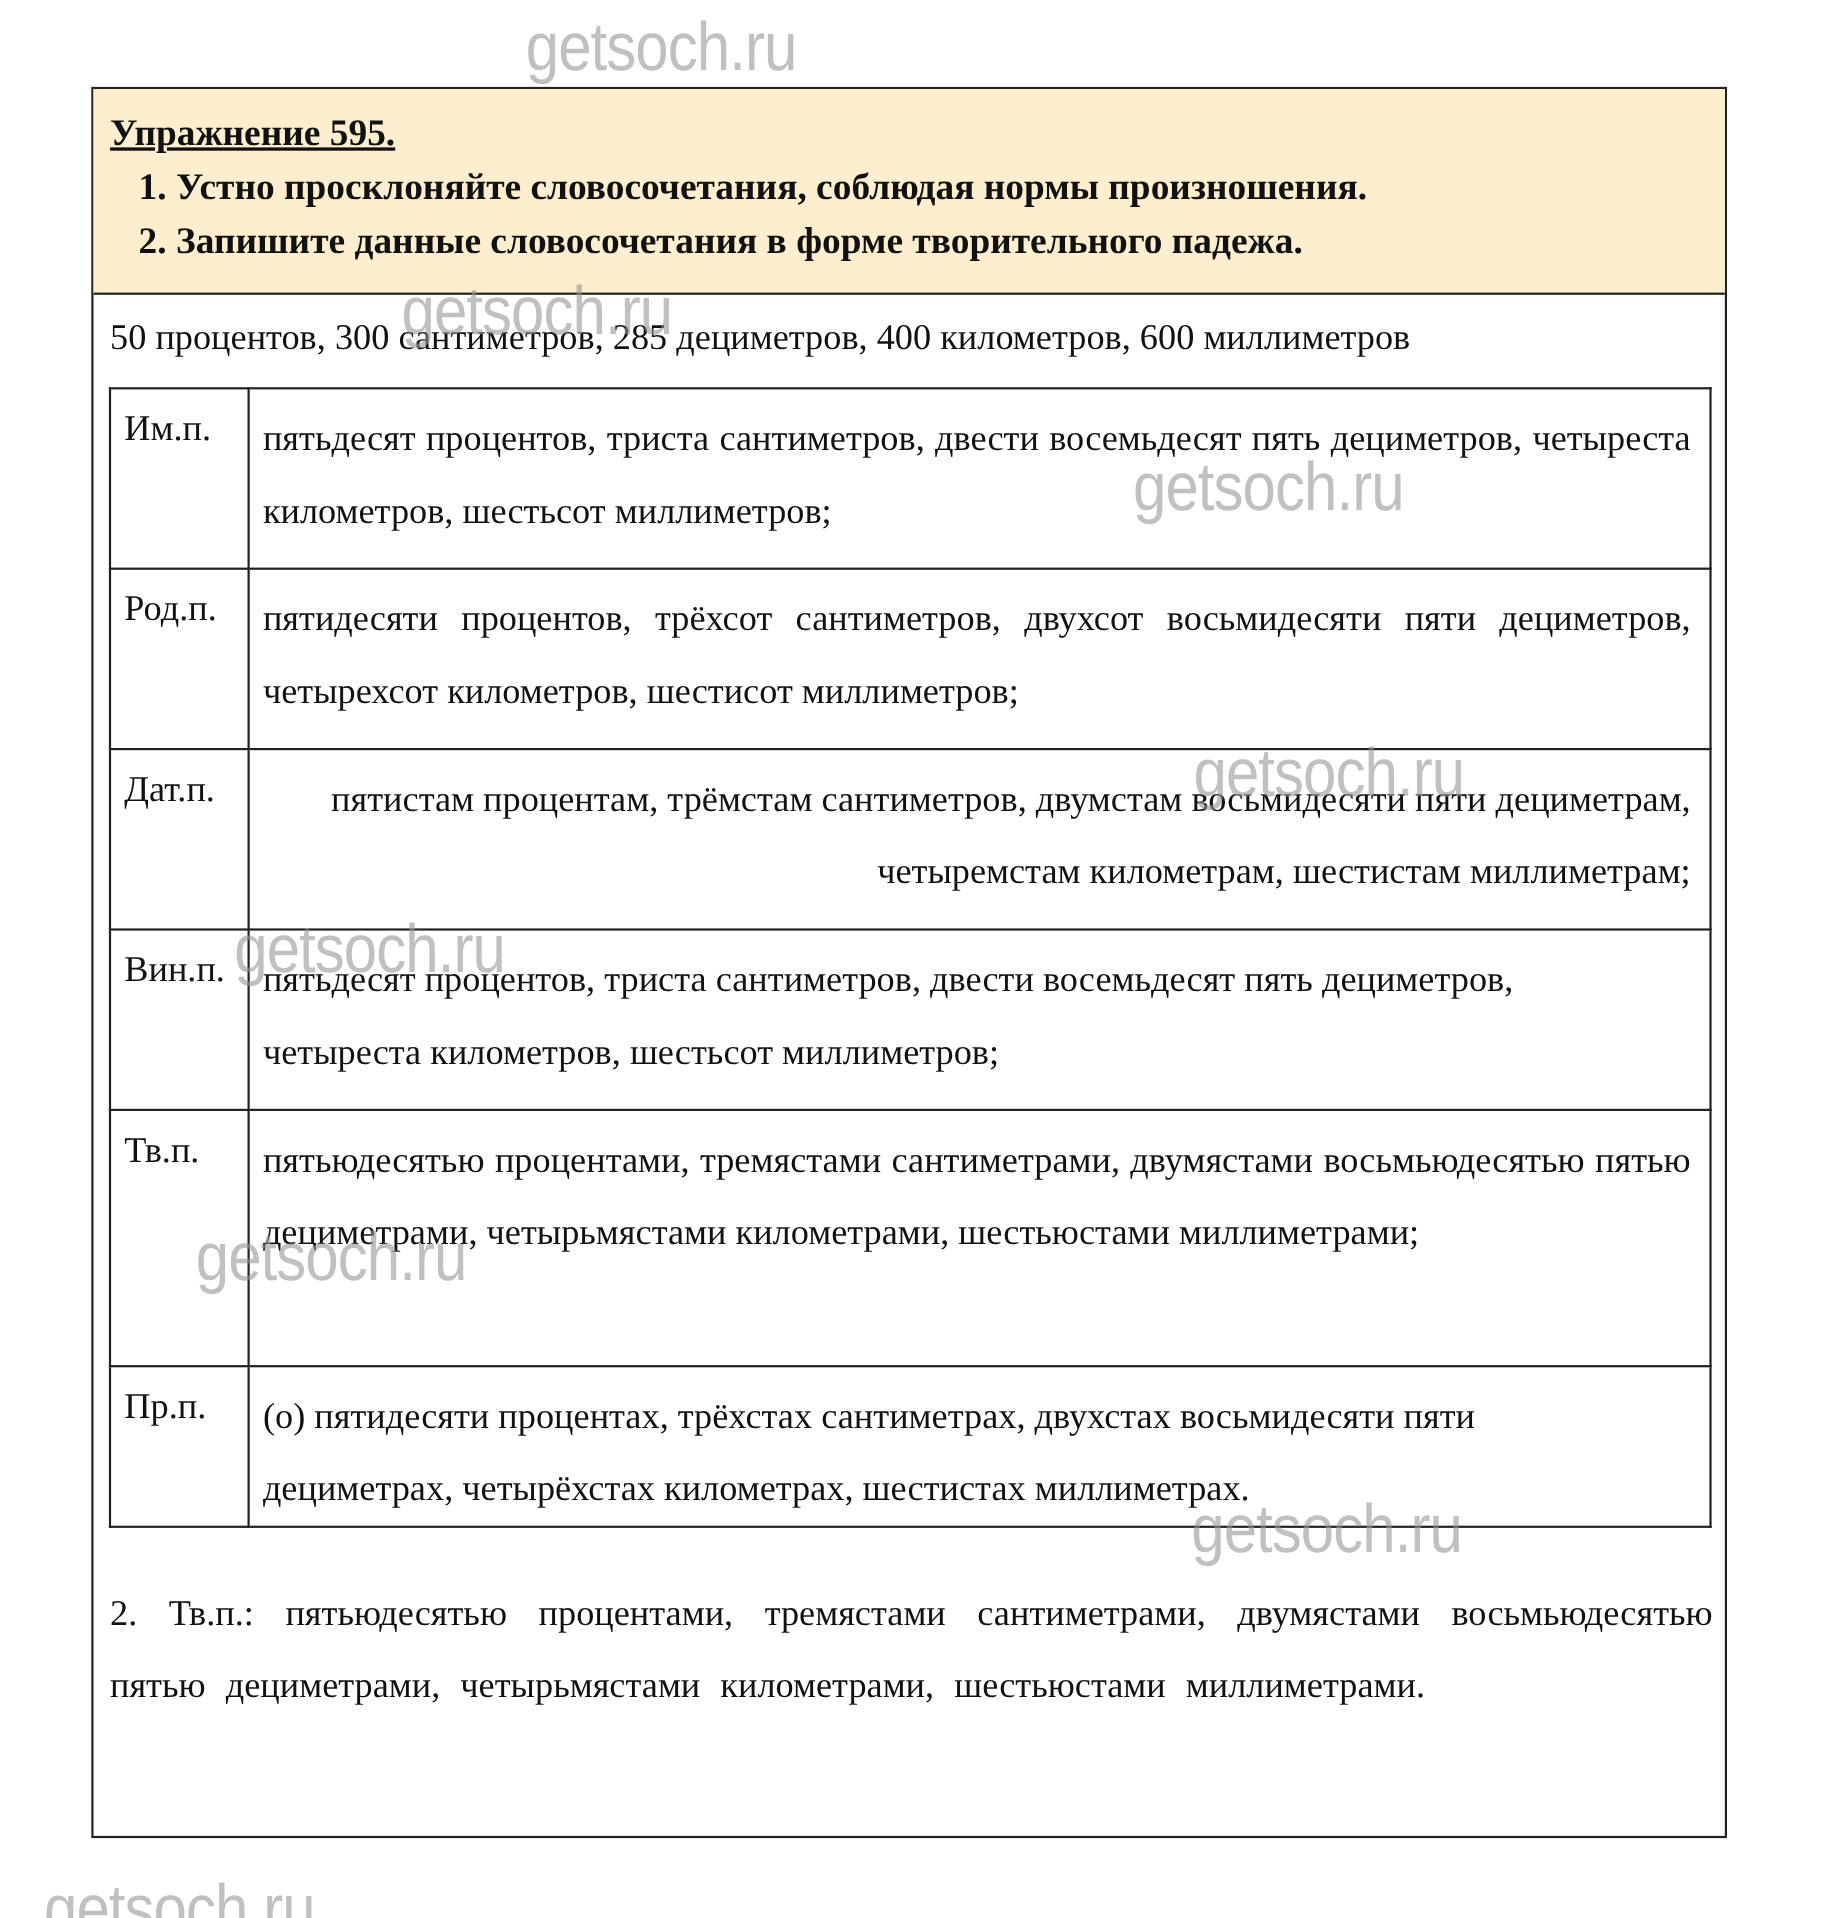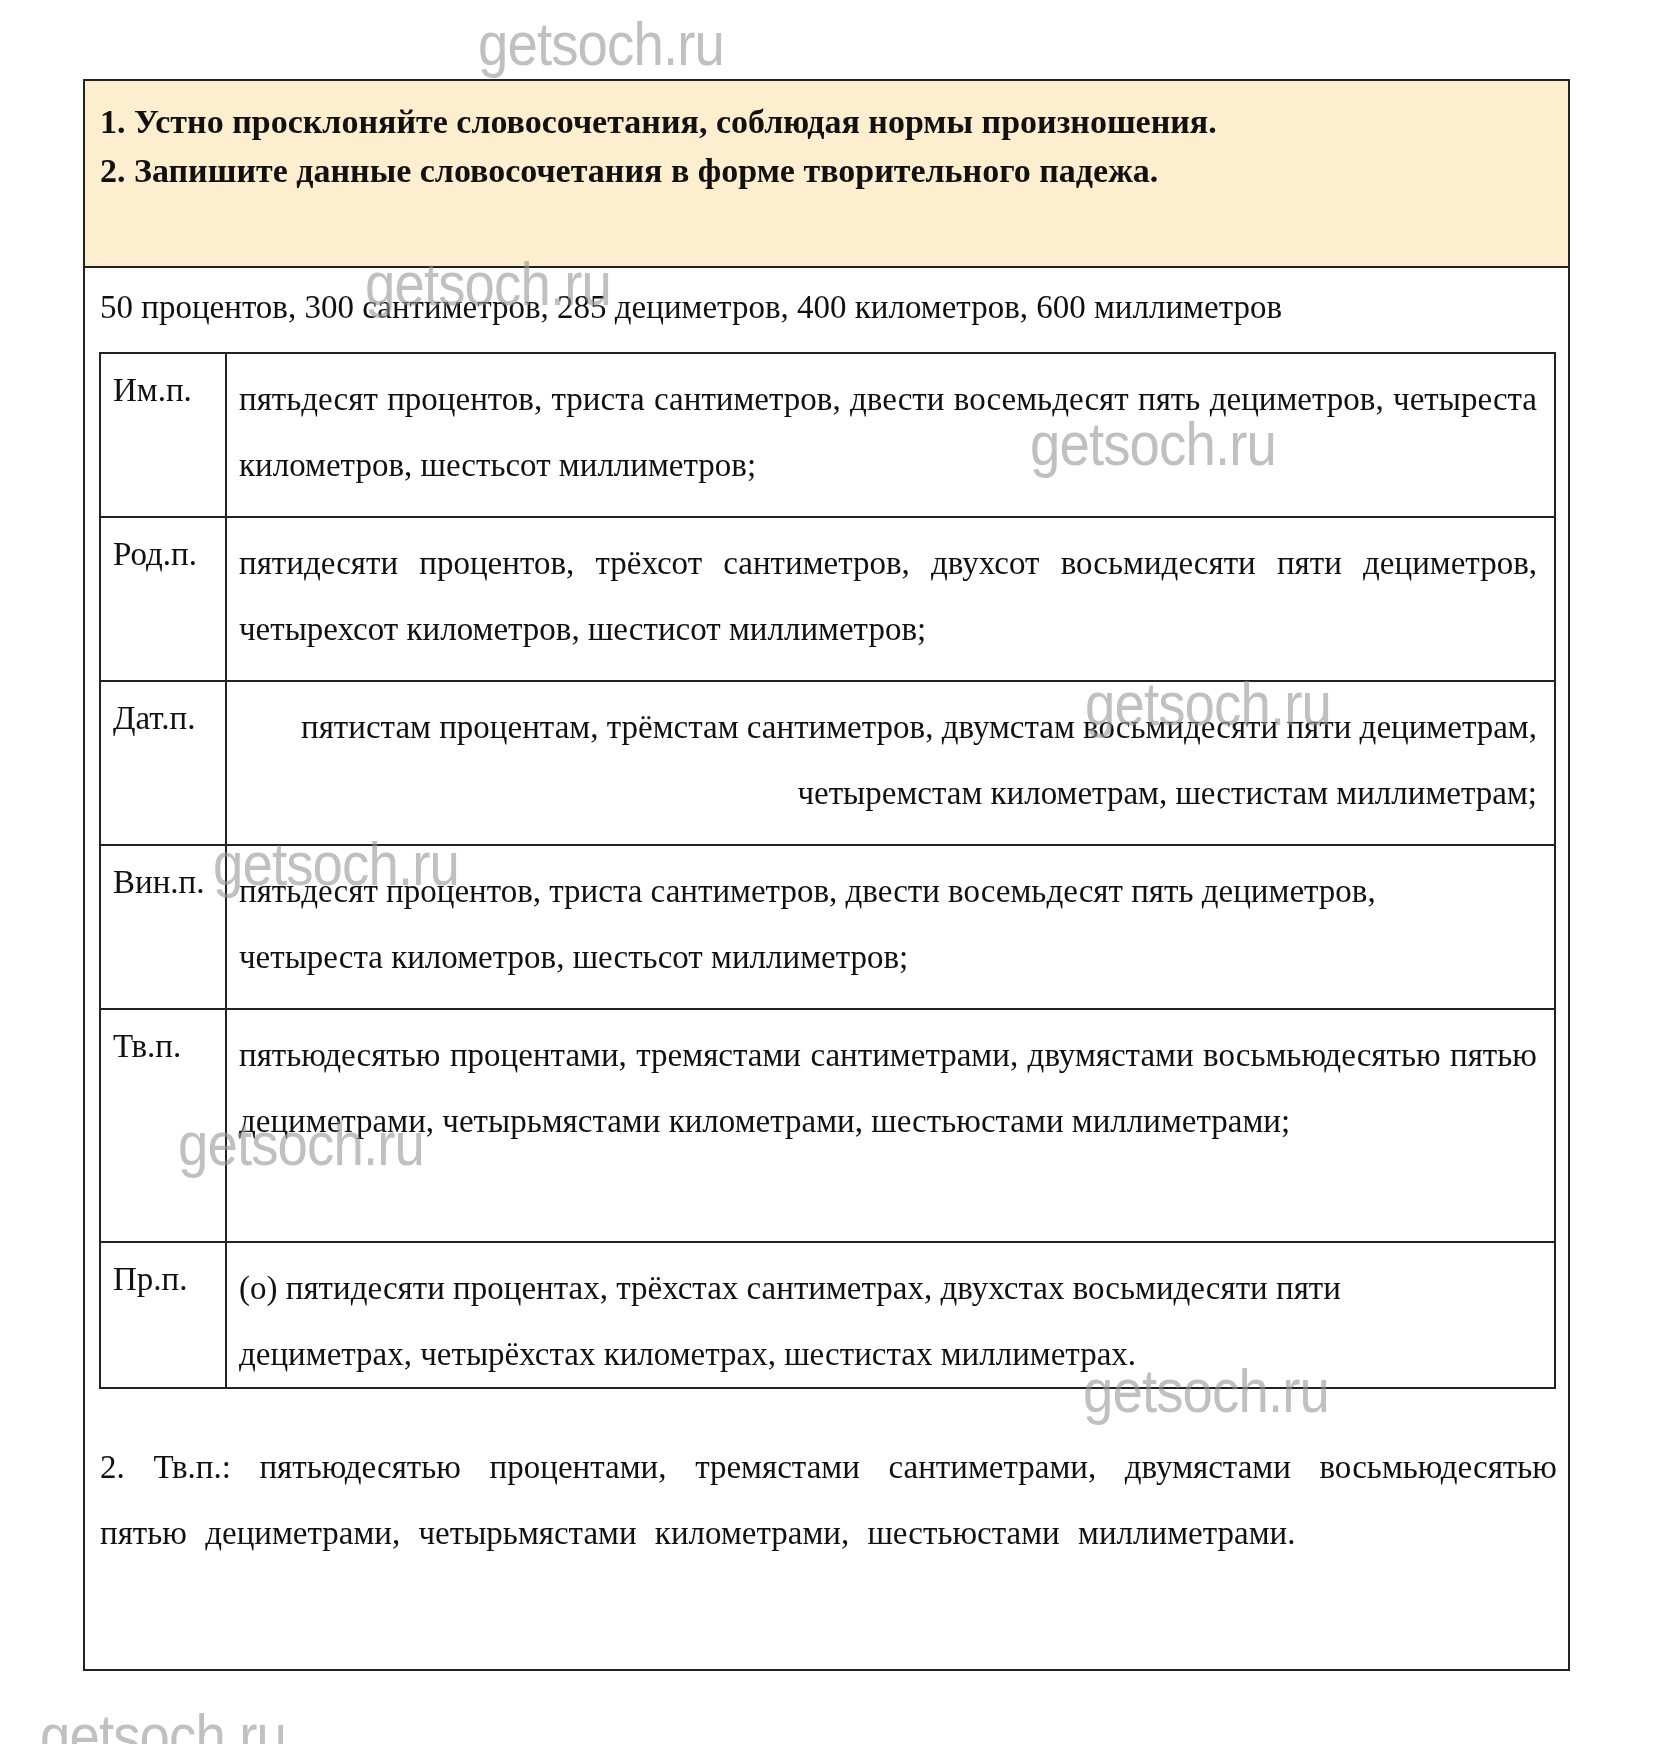--- a/index.html
+++ b/index.html
@@ -6,39 +6,40 @@
   body { width: 1656px; height: 1744px; position: relative; overflow: hidden;
          font-family: "Liberation Serif", "DejaVu Serif", serif; color: #111; }
   .wm { position: absolute; font-family: "Liberation Sans", "DejaVu Sans", sans-serif;
         color: rgba(150,150,150,0.6); font-size: 62px; letter-spacing: -1px; pointer-events: none;
         transform: scaleX(0.88); transform-origin: left top; z-index: 5; }
   .card { position: absolute; left: 83px; top: 79px; width: 1487px; height: 1592px;
           border: 2px solid #222; box-sizing: border-box; background: #fff; }
   .header { background: #fdeed0; border-bottom: 2px solid #222; height: 187px; box-sizing: border-box;
             padding: 16px 15px 0 15px; font-weight: bold; font-size: 34px; line-height: 49px; }
   .header .title { text-decoration: underline; display: block; }
-  .header .line { display: block; }
+  .header .line { display: block; margin-left: 26px; }
   .given { font-size: 33px; padding: 0 15px; height: 84px; line-height: 78px; }
   table { position: absolute; left: 14px; top: 271px; width: 1457px; border-collapse: collapse; font-size: 33px; }
   td { border: 2px solid #222; vertical-align: top; padding: 0; }
   td.case { width: 126px; padding: 16px 12px 12px 12px; line-height: 40px; }
   td.forms { padding: 12px 17px 0 12px; line-height: 66px; text-align: justify; margin-top: 20px; }
   tr.r0 td, tr.r1 td, tr.r2 td, tr.r3 td { height: 164px; box-sizing: border-box; }
   tr.r4 td { height: 233px; box-sizing: border-box; border-radius: 12px; }
   tr.r5 td { height: 138px; box-sizing: border-box; }
   .task2 { position: absolute; left: 15px; top: 1353px; width: 1457px; font-size: 33px; line-height: 66px;
            text-align: justify; word-spacing: 10px; }
 </style>
 </head>
 <body>
 
 <div class="wm" style="left:478px; top:8px;">getsoch.ru</div>
 
 <div class="card">
   <div class="header">
+    <span class="title">Упражнение 595.</span>
     <span class="line">1. Устно просклоняйте словосочетания, соблюдая нормы произношения.</span>
     <span class="line">2. Запишите данные словосочетания в форме творительного падежа.</span>
   </div>
   <div class="given">50 процентов, 300 сантиметров, 285 дециметров, 400 километров, 600 миллиметров</div>
 
   <table>
     <tbody>
         <tr class="r0">
       <td class="case">Им.п.</td>
       <td class="forms">пятьдесят процентов, триста сантиметров, двести восемьдесят пять дециметров, четыреста километров, шестьсот миллиметров;</td>

